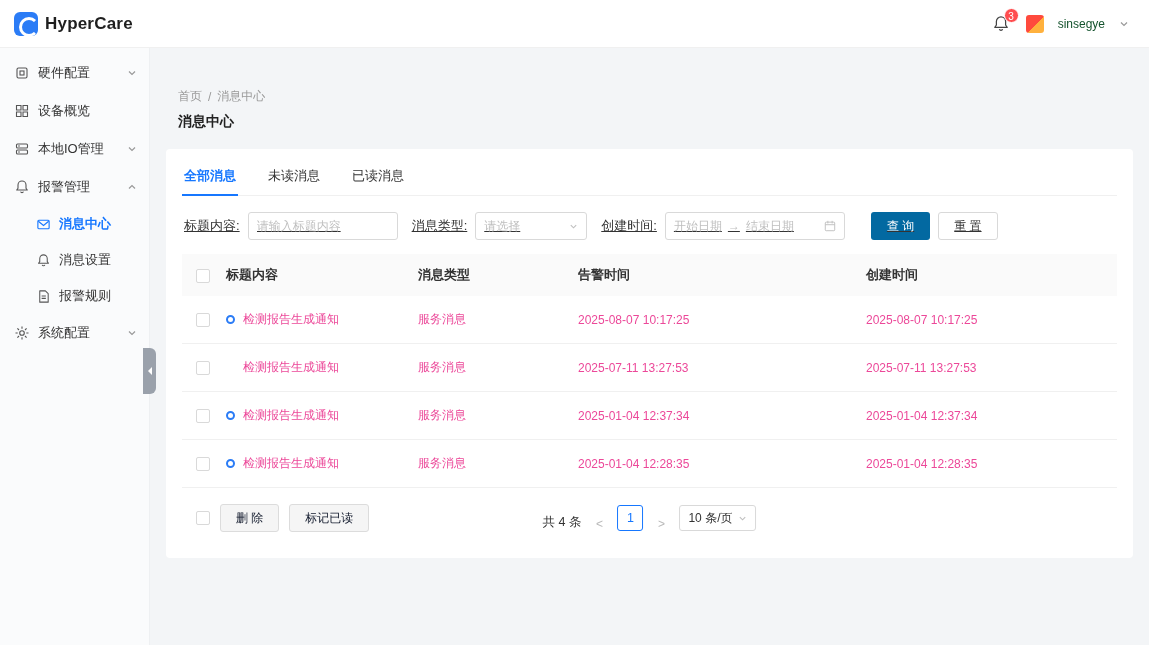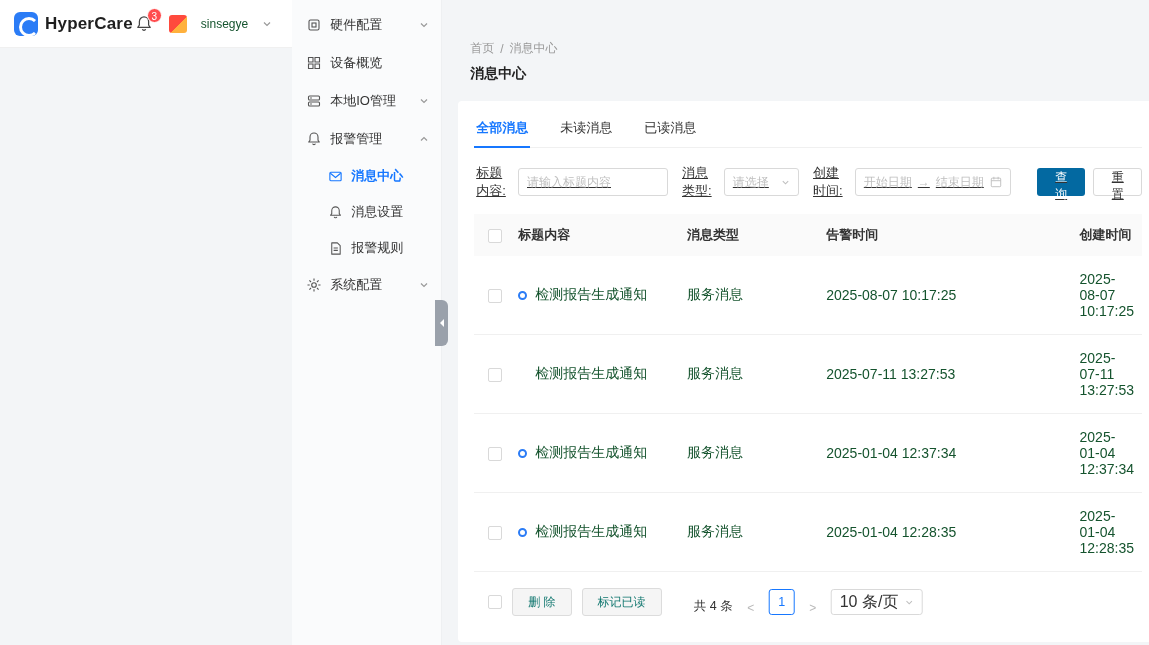--- a/index.html
+++ b/index.html
@@ -1,19 +1,19 @@
 <!DOCTYPE html>
 <html><head>
 <meta charset="utf-8">
 <style>
   * { margin:0; padding:0; box-sizing:border-box; }
   html,body { width:1149px; height:645px; overflow:hidden; }
   body { font-family:"Liberation Sans","DejaVu Sans",sans-serif; font-size:13px; color:#333; background:#f3f5f7; }
 
-  .app { display:flex; flex-direction:row; height:100%; }
+  .app { display:flex; flex-direction:column; height:100%; }
 
   
   .header { height:48px; background:#fff; display:flex; align-items:center; justify-content:space-between; padding:0 20px 0 14px; border-bottom:1px solid #f0f0f0; position:relative; z-index:3; }
   .brand { display:flex; align-items:center; gap:7px; }
   .brand-logo { width:24px; height:24px; border-radius:6px; background:#2b7cf6; position:relative; overflow:hidden; }
   .brand-logo::after { content:""; position:absolute; left:5px; top:5px; width:14px; height:14px; border:3px solid #fff; border-right-color:transparent; border-radius:50%; }
   .brand-name { font-size:17px; font-weight:700; color:#1f1f1f; letter-spacing:.2px; }
   .header-right { display:flex; align-items:center; gap:14px; }
   .bell-wrap { position:relative; cursor:pointer; width:22px; height:22px; display:flex; align-items:center; justify-content:center; }
   .badge { position:absolute; top:-5px; right:-7px; min-width:15px; height:15px; border-radius:8px; background:#ff4d4f; color:#fff; font-size:10px; line-height:15px; text-align:center; padding:0 3px; border:1px solid #fff; }
@@ -59,38 +59,38 @@
   .txt-input { width:150px; height:28px; border:1px solid #d9d9d9; border-radius:3px; padding:0 8px; font-size:12px; color:#333; outline:none; font-family:inherit; }
   .txt-input::placeholder { color:#bfbfbf; }
   .select-box { width:112px; height:28px; border:1px solid #d9d9d9; border-radius:3px; display:flex; align-items:center; padding:0 8px; color:#bfbfbf; font-size:12px; cursor:pointer; background:#fff; }
   .select-box .sel-text { flex:1; }
   .range-box { width:180px; height:28px; border:1px solid #d9d9d9; border-radius:3px; display:flex; align-items:center; gap:6px; padding:0 8px; color:#bfbfbf; font-size:12px; background:#fff; cursor:pointer; }
   .range-box .ph { white-space:nowrap; }
   .cal-icon { margin-left:auto; color:#bfbfbf; display:inline-flex; }
   .btn { height:28px; padding:0 15px; border-radius:3px; font-size:12px; cursor:pointer; border:1px solid transparent; font-family:inherit; }
   .btn-primary { background:#0369a1; color:#fff; margin-left:18px; }
   .btn-default { background:#fff; color:#333; border-color:#d9d9d9; }
-  .btn-disabled { background:#f5f5f5; color:#0f766e; border-color:#dcdcdc; cursor:not-allowed;text-align:right; }
+  .btn-disabled { background:#f5f5f5; color:#0f172a; border-color:#dcdcdc; cursor:not-allowed;text-align:right; }
 
   
   table { width:100%; border-collapse:collapse; }
   thead th { background:#fafafa; text-align:left; font-size:13px; font-weight:700; color:#333; padding:12px 8px; }
-  tbody td { border-bottom:1px solid #f0f0f0; padding:15px 8px; font-size:14px; color:#14532d; }
+  tbody td { border-bottom:1px solid #f0f0f0; padding:15px 8px; font-size:12px; color:#ec4899; }
   thead th:first-child, tbody td:first-child { padding-left:14px; width:34px; }
   .checkbox { width:14px; height:14px; border:1px solid #d9d9d9; border-radius:2px; background:#fff; display:inline-block; cursor:pointer; vertical-align:middle; }
   .title-cell { display:flex; align-items:center; gap:8px; }
   .dot { width:9px; height:9px; border:2.5px solid #2b7cf6; border-radius:50%; flex-shrink:0; display:inline-block; }
   .dot.hidden { visibility:hidden; }
 
   
   .card-footer { display:flex; align-items:center; gap:10px; padding:16px 2px 18px 14px; position:relative; }
   .pagination { position:absolute; left:50%; transform:translateX(-50%); display:flex; align-items:flex-end; gap:10px; font-size:12.5px; color:#333; }
   .pg-arrow { color:#b9b9b9; cursor:pointer; font-size:12px; width:16px; text-align:center; }
   .pg-num { min-width:26px; height:26px; border:1px solid #1677ff; color:#1677ff; border-radius:3px; display:flex; align-items:center; justify-content:center; font-size:12.5px; cursor:pointer; }
-  .pg-size { height:26px; border:1px solid #d9d9d9; border-radius:3px; display:flex; align-items:center; gap:6px; padding:0 8px; font-size:16px; color:#333; cursor:pointer; background:#fff; }
+  .pg-size { height:26px; border:1px solid #d9d9d9; border-radius:3px; display:flex; align-items:center; gap:6px; padding:0 8px; font-size:12px; color:#333; cursor:pointer; background:#fff; }
   .pg-size .chev { font-size:10px; }
 
   svg { display:block; }
 </style>
 </head>
 <body>
 
 <div class="app">
 
   <div class="header">

